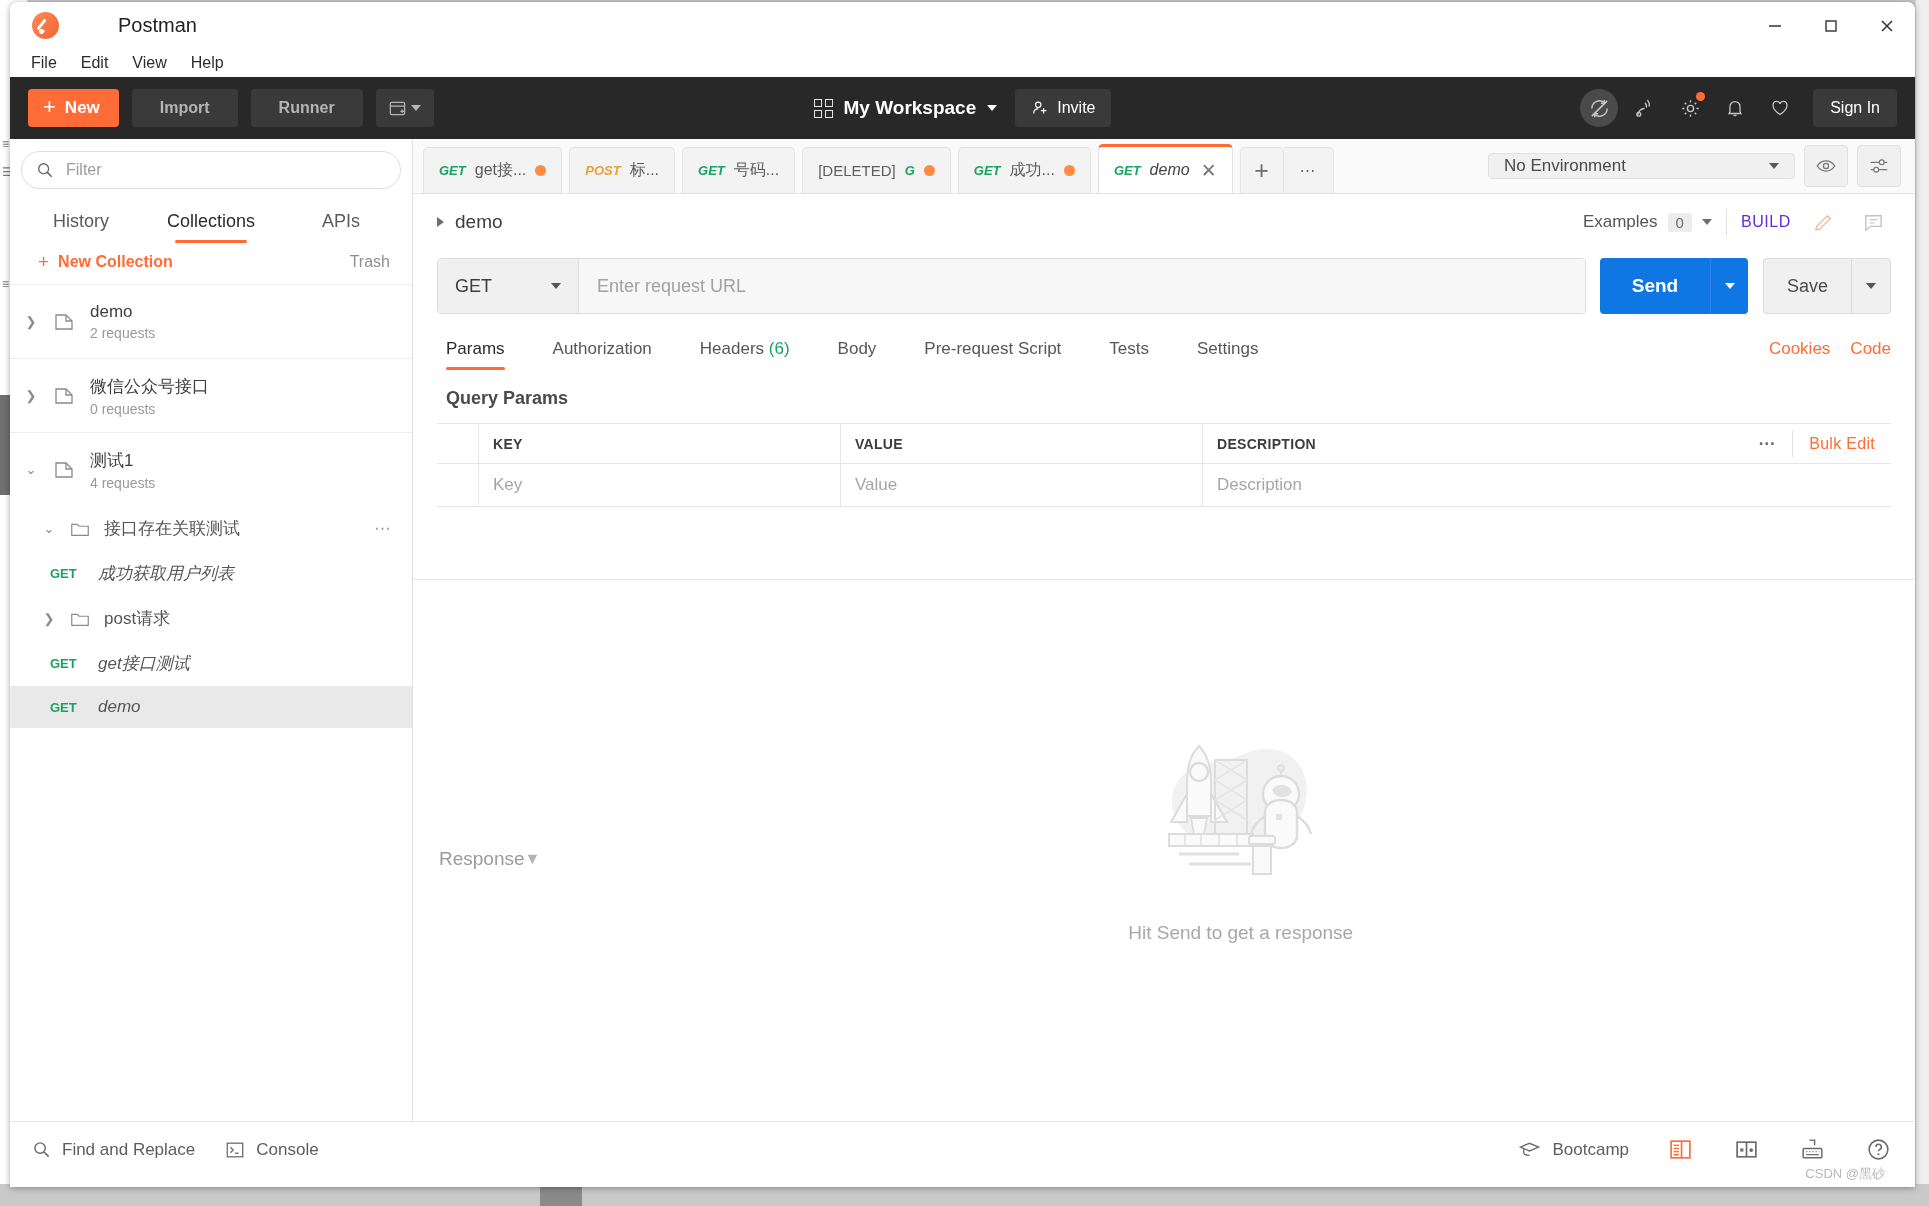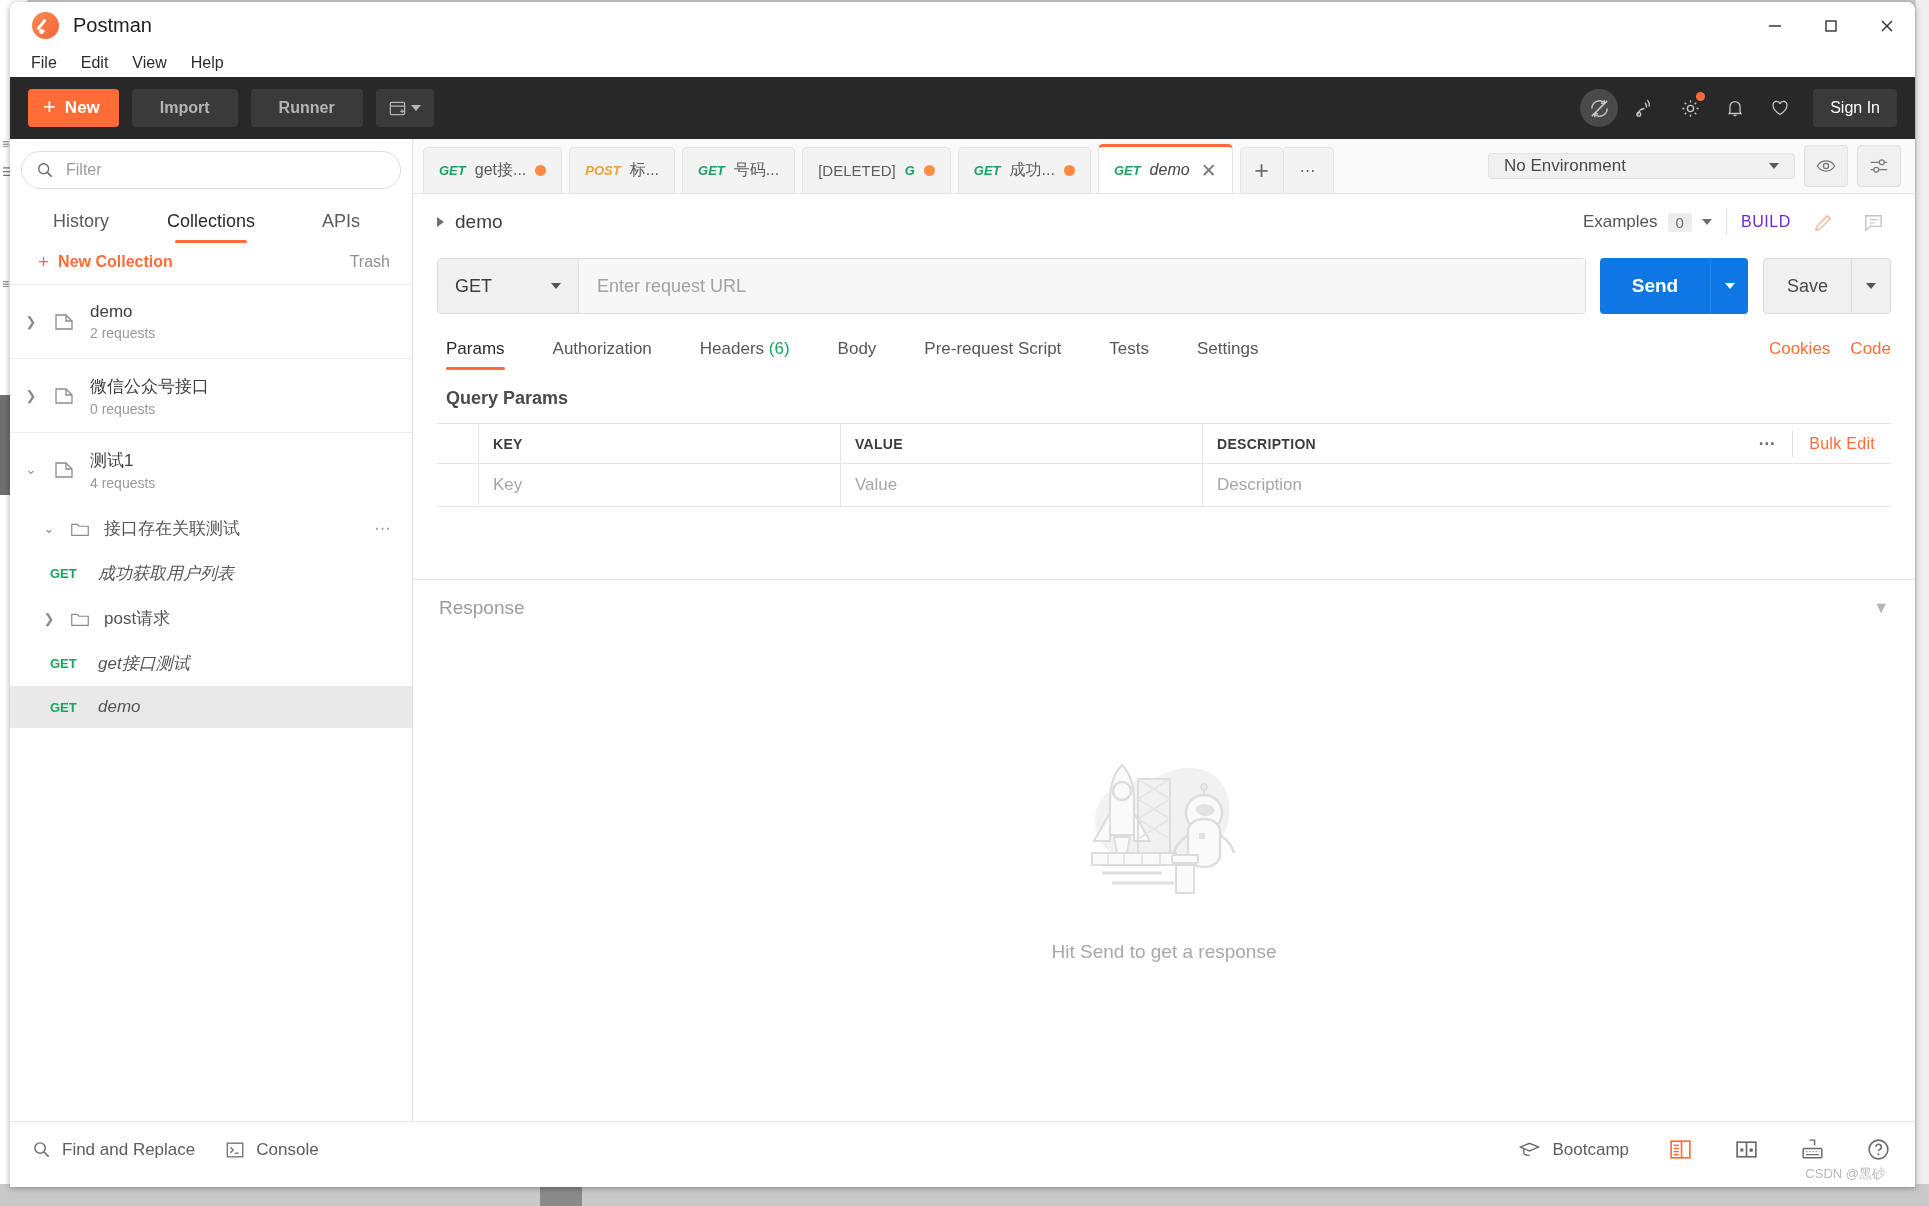--- a/index.html
+++ b/index.html
@@ -13,21 +13,21 @@
   .bg-grayblock { position:absolute; left:0; top:395px; width:22px; height:100px; background:#6f6f6f; }
   .bg-right-strip { position:absolute; right:0; top:0; width:14px; height:1206px; background:#efefef; border-left:1px solid #d6d6d6; }
   .bg-bottom { position:absolute; left:0; bottom:0; width:1929px; height:22px; background:#c9c9c9;}
   .bg-bottom-tab { position:absolute; left:540px; bottom:0; width:42px; height:22px; background:#8a8a8a;}
 
   
   .win { position:absolute; left:10px; top:2px; width:1905px; height:1185px; background:#fff;
          border-radius:8px 8px 0 0; box-shadow:0 1px 6px rgba(0,0,0,.35); overflow:hidden; }
 
   
-  .titlebar { height:47px; background:#fff; display:flex; align-items:center; position:relative; }
+  .titlebar { height:47px; background:#fff; display:flex; align-items:center; position:relative;gap:45px; }
   .app-logo { width:27px; height:27px; border-radius:50%; margin-left:22px;
               background:linear-gradient(135deg,#ff8b52,#f0643a); position:relative; }
   .app-logo::after { content:""; position:absolute; left:8px; top:6px; width:3px; height:13px;
               background:#fff; border-radius:2px; transform:rotate(38deg); }
   .app-logo::before { content:""; position:absolute; left:7px; top:17px; width:5px; height:5px;
               background:#fff; border-radius:50% 0 50% 50%; transform:rotate(38deg); }
   .app-title { margin-left:14px; font-size:20px; color:#222; }
   .winctl { position:absolute; right:0; top:0; height:47px; display:flex; }
   .winbtn { width:56px; height:47px; display:flex; align-items:center; justify-content:center; cursor:default; }
   .winbtn svg { display:block; }
@@ -165,21 +165,21 @@
         border-right:1px solid #e6e6e6; height:40px; display:flex; align-items:center;}
   .th.k { width:362px; } .th.v { width:362px; }
   .th.d { flex:1; display:flex; align-items:center; justify-content:space-between; padding-right:16px; border-right:none;}
   .th-actions { display:flex; align-items:center; gap:16px; }
   .th-dots { color:#6e6e6e; font-size:17px; letter-spacing:1px;}
   .bulk { color:#ff6c37; font-weight:400; font-size:16px;}
   .tbl-row { display:flex; height:42px; align-items:center; }
   .td { font-size:17px; color:#a6a6a6; padding-left:14px; border-right:1px solid #e6e6e6; height:42px; display:flex; align-items:center;}
   .td.k { width:362px; } .td.v { width:362px; } .td.d { flex:1; border-right:none;}
 
-  .respwrap { flex:1; border-top:1px solid #e6e6e6; margin-top:72px; display:flex; flex-direction:column;}
+  .respwrap { flex:1; border-top:1px solid #e6e6e6; margin-top:72px; display:flex; flex-direction:row;}
   .resp-head { display:flex; align-items:center; padding:17px 26px 0 26px; }
   .resp-title { font-size:19px; color:#9b9b9b;}
   .resp-caret { margin-left:auto; color:#b4b4b4;}
   .resp-body { flex:1; display:flex; flex-direction:column; align-items:center; justify-content:center; gap:24px; padding-bottom:40px;}
   .resp-msg { font-size:19px; color:#a8a8a8;}
 
   
   .statusbar { height:56px; background:#fff; border-top:1px solid #e6e6e6; display:flex; align-items:center; padding:8px 22px;}
   .sb-item { display:flex; align-items:center; gap:11px; font-size:17px; color:#5d5d5d; margin-right:30px;}
   .sb-right { margin-left:auto; display:flex; align-items:center; gap:36px;}
@@ -239,20 +239,41 @@
     <div class="tb-iconbtn">
       <svg width="19" height="19" viewBox="0 0 20 20">
           <rect x="2.5" y="3.5" width="15" height="13" rx="1.5" fill="none" stroke="#b5b5b5" stroke-width="1.3"></rect>
           <line x1="2.5" y1="7.5" x2="17.5" y2="7.5" stroke="#b5b5b5" stroke-width="1.3"></line>
           <line x1="13" y1="13" x2="17" y2="13" stroke="#b5b5b5" stroke-width="1.3"></line>
           <line x1="15" y1="11" x2="15" y2="15" stroke="#b5b5b5" stroke-width="1.3"></line>
         </svg>
       <span class="chev"></span>
     </div>
 
+    <div class="ws-center">
+      <div class="ws-sel">
+        <span class="ws-grid">
+            <i></i>
+            <i></i>
+            <i></i>
+            <i></i>
+          </span>
+        <span>My Workspace</span>
+        <span class="chev"></span>
+      </div>
+      <div class="btn-invite">
+        <svg width="18" height="18" viewBox="0 0 20 20">
+            <circle cx="8" cy="6.5" r="3" fill="none" stroke="#fff" stroke-width="1.3"></circle>
+            <path d="M3 16c0-3 2.2-5 5-5" fill="none" stroke="#fff" stroke-width="1.3"></path>
+            <line x1="14" y1="10" x2="14" y2="16" stroke="#fff" stroke-width="1.3"></line>
+            <line x1="11" y1="13" x2="17" y2="13" stroke="#fff" stroke-width="1.3"></line>
+          </svg>
+        <span>Invite</span>
+      </div>
+    </div>
 
     <div class="tb-right">
       <div class="circ-icon on">
         <svg width="23" height="23" viewBox="0 0 24 24">
             <path d="M4 12a8 8 0 0 1 13-6.2M20 12a8 8 0 0 1-13 6.2" fill="none" stroke="#c6c6c6" stroke-width="1.5"></path>
             <path d="M17 3v3.5h-3.5M7 21v-3.5h3.5" fill="none" stroke="#c6c6c6" stroke-width="1.5"></path>
             <line x1="4" y1="20" x2="20" y2="4" stroke="#c6c6c6" stroke-width="1.6"></line>
           </svg>
       </div>
       <div class="icon-wrap">

